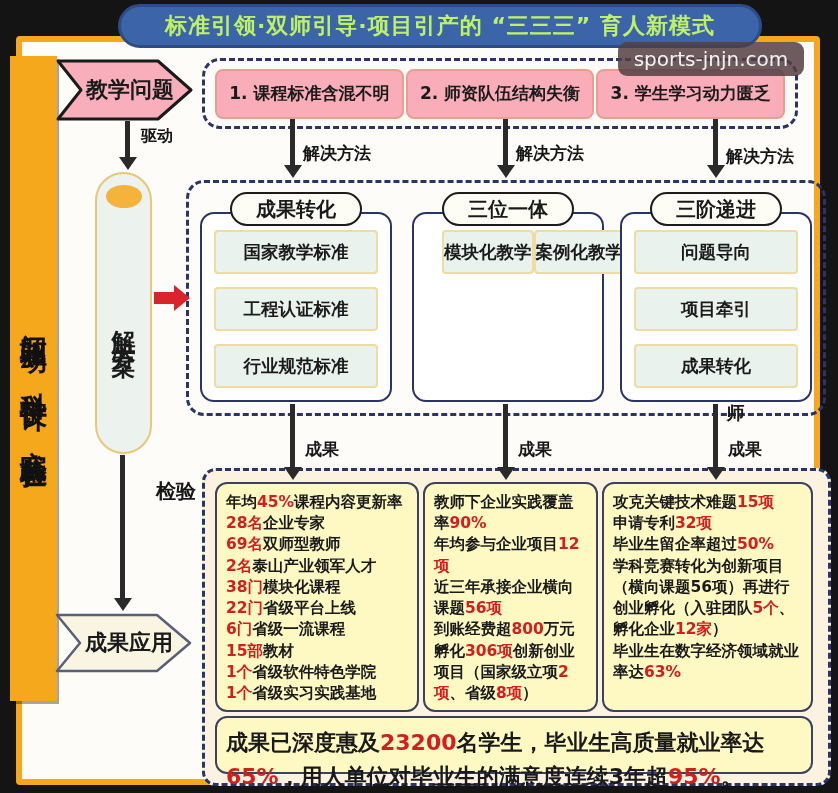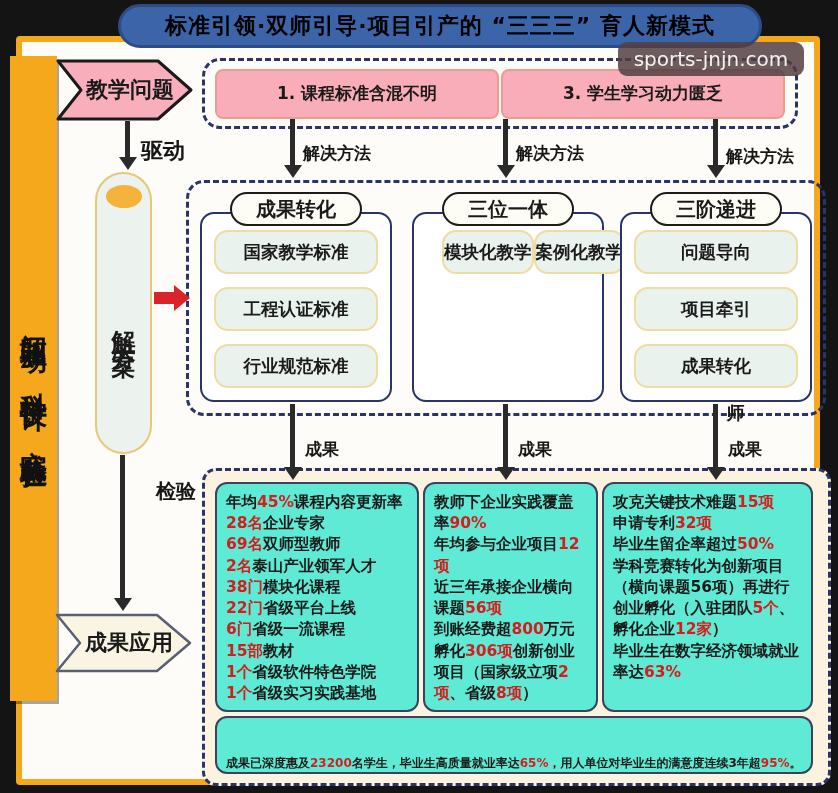--- a/index.html
+++ b/index.html
@@ -3,21 +3,21 @@
 <meta charset="utf-8">
 <style>
   html,body{margin:0;padding:0;background:#141414;}
   .page{position:relative;width:838px;height:793px;background:#141414;overflow:hidden;
         font-family:"DejaVu Sans","Liberation Sans",sans-serif;color:#1a1a1a;}
   .panel{position:absolute;left:16px;top:36px;width:804px;height:749px;box-sizing:border-box;
          background:#fdfcf8;border:6px solid #f6a81c;border-radius:4px;}
   .banner{position:absolute;left:118px;top:4px;width:644px;height:44px;z-index:6;
           background:#3b64a9;border:3px solid #2d4c85;border-radius:24px;box-sizing:border-box;
           display:flex;align-items:center;justify-content:center;}
-  .banner span{color:#000000;font-size:22px;font-weight:bold;letter-spacing:1px;white-space:nowrap;}
+  .banner span{color:#bef264;font-size:22px;font-weight:bold;letter-spacing:1px;white-space:nowrap;}
   .watermark{position:absolute;left:618px;top:42px;width:186px;height:34px;z-index:7;
              background:rgba(84,62,66,.85);border-radius:9px;display:flex;align-items:center;justify-content:center;}
   .watermark span{color:#f4f2f0;font-size:20px;}
   .leftbar{position:absolute;left:10px;top:56px;width:47px;height:645px;z-index:5;background:#f6a81c;
            display:flex;flex-direction:column;align-items:center;justify-content:center;gap:42px;
            box-shadow:2px 3px 0 rgba(0,0,0,.35);}
   .leftbar div{writing-mode:vertical-rl;text-orientation:upright;font-size:27px;font-weight:bold;color:#111;letter-spacing:4px;}
   .chevron{position:absolute;z-index:5;}
   .chevron svg{position:absolute;left:0;top:0;}
   .chevron .lbl{position:absolute;left:0;top:0;width:100%;height:100%;display:flex;align-items:center;justify-content:center;
@@ -35,30 +35,30 @@
   .pinkrow{position:absolute;left:202px;top:58px;width:596px;height:71px;z-index:2;display:flex;align-items:center;
            justify-content:space-between;padding:0 13px;box-sizing:border-box;gap:2px;}
   .pinkbox{flex:1;height:50px;background:#f9adb9;border:2px solid #ef9c90;border-radius:8px;box-sizing:border-box;
            display:flex;align-items:center;justify-content:center;font-size:17px;font-weight:bold;white-space:nowrap;}
   .col{position:absolute;top:212px;width:192px;height:190px;z-index:3;box-sizing:border-box;background:#ffffff;
        border:2.5px solid #2b3466;border-radius:14px;display:flex;flex-direction:column;justify-content:space-between;
        padding:16px 12px 12px 12px;}
   .oval{position:absolute;top:-22px;left:50%;transform:translateX(-50%);height:34px;padding:0 24px;z-index:4;
         background:#fdfdf6;border:2.5px solid #1c1c1c;border-radius:18px;box-sizing:border-box;
         display:flex;align-items:center;justify-content:center;font-size:20px;font-weight:bold;white-space:nowrap;}
-  .mint{height:44px;background:#eaf2ee;border:2px solid #eedca2;border-radius:14px;box-sizing:border-box;
+  .mint{height:44px;background:#eaf2ee;border:2px solid #eedca2;border-radius:4px;box-sizing:border-box;
         display:flex;align-items:center;justify-content:center;font-size:17.5px;font-weight:bold;white-space:nowrap;}
   .col2row{display:flex;gap:8px;height:100%;}
   .col2left{flex:1;display:flex;flex-direction:row;justify-content:space-between;}
   .sidebox{width:25px;background:#eaf2ee;border:2px solid #eedca2;border-radius:6px;box-sizing:border-box;
            display:flex;flex-direction:column;align-items:center;justify-content:center;font-size:18px;font-weight:bold;line-height:1.45;}
-  .amber{position:absolute;box-sizing:border-box;background:#5eead4;border:2.5px solid #3c415e;border-radius:12px;
+  .amber{position:absolute;box-sizing:border-box;background:#fef9c3;border:2.5px solid #3c415e;border-radius:12px;
          z-index:3;padding:8px 9px;font-weight:bold;color:#1a1a1a;}
   .amber .rich-line{font-size:15.5px;line-height:1.37;}
-  .summary .rich-line{font-size:12px;line-height:1.55;margin-top:28px;}
+  .summary .rich-line{font-size:22px;line-height:1.55;}
   .hl{color:#d41e1e;}
   .redarrow{position:absolute;left:152px;top:283px;z-index:5;}
 </style>
 </head>
 <body>
 
 <div class="page">
   <div class="panel"></div>
 
   <div class="banner">
@@ -76,21 +76,21 @@
   </div>
 
   <div class="chevron" style="left:55px;top:58px;width:140px;height:64px;">
     <svg width="140" height="64" viewBox="0 0 140 64">
       <polygon points="3,3 103,3 136,32 103,61 3,61 26,32" fill="#f8aebb" stroke="#1a1a1a" stroke-width="3" stroke-linejoin="round"></polygon>
     </svg>
     <div class="lbl">教学问题</div>
   </div>
 
   <div class="varrow" style="left:125px;top:121px;height:36px;"></div>
-  <div class="flow-label" style="left:141px;top:136px;font-size:22px;">驱动</div>
+  <div class="flow-label" style="left:141px;top:126px;font-size:16px;">驱动</div>
 
   <div class="capsule">
     <div class="dot"></div>
     <div class="vt">解决方案</div>
   </div>
 
   <div class="redarrow">
     <svg width="40" height="30" viewBox="0 0 40 30">
       <path d="M2 9 H22 V2 L38 15 L22 28 V21 H2 Z" fill="#d8242a"></path>
     </svg>
@@ -102,20 +102,21 @@
   <div class="chevron" style="left:54px;top:612px;width:140px;height:62px;">
     <svg width="140" height="62" viewBox="0 0 140 62">
       <polygon points="3,3 103,3 136,31 103,59 3,59 26,31" fill="#faf4e2" stroke="#5a5f78" stroke-width="2.5" stroke-linejoin="round"></polygon>
     </svg>
     <div class="lbl">成果应用</div>
   </div>
 
   <div class="dashbox" style="left:202px;top:58px;width:596px;height:71px;"></div>
   <div class="pinkrow">
     <div class="pinkbox">1. 课程标准含混不明</div>
+    <div class="pinkbox">2. 师资队伍结构失衡</div>
     <div class="pinkbox">3. 学生学习动力匮乏</div>
   </div>
 
   <div class="varrow" style="left:290px;top:119px;height:46px;"></div>
   <div class="varrow" style="left:503px;top:119px;height:46px;"></div>
   <div class="varrow" style="left:713px;top:119px;height:46px;"></div>
   <div class="flow-label" style="left:303px;top:142px;font-size:17px;">解决方法</div>
   <div class="flow-label" style="left:516px;top:142px;font-size:17px;">解决方法</div>
   <div class="flow-label" style="left:726px;top:145px;font-size:17px;">解决方法</div>
 

